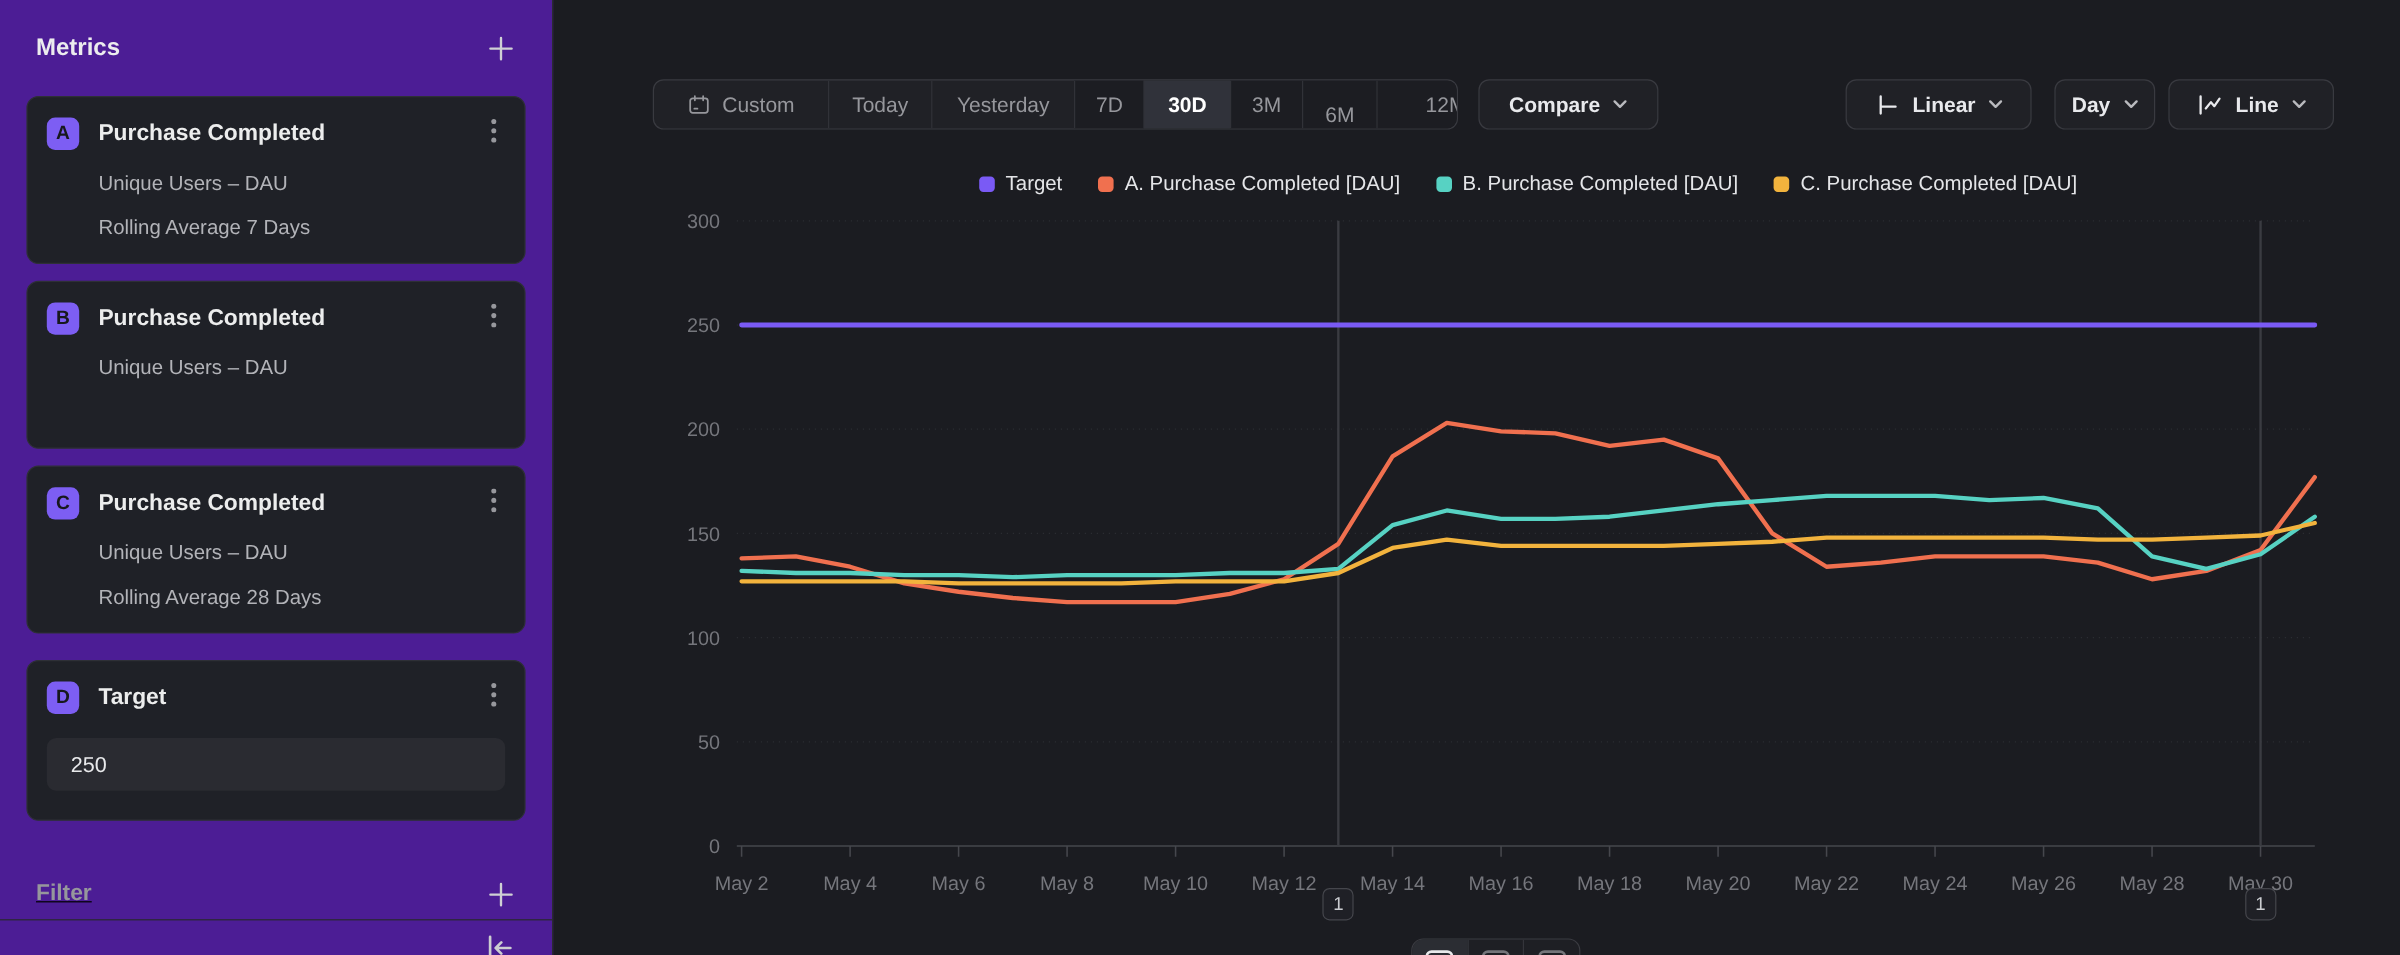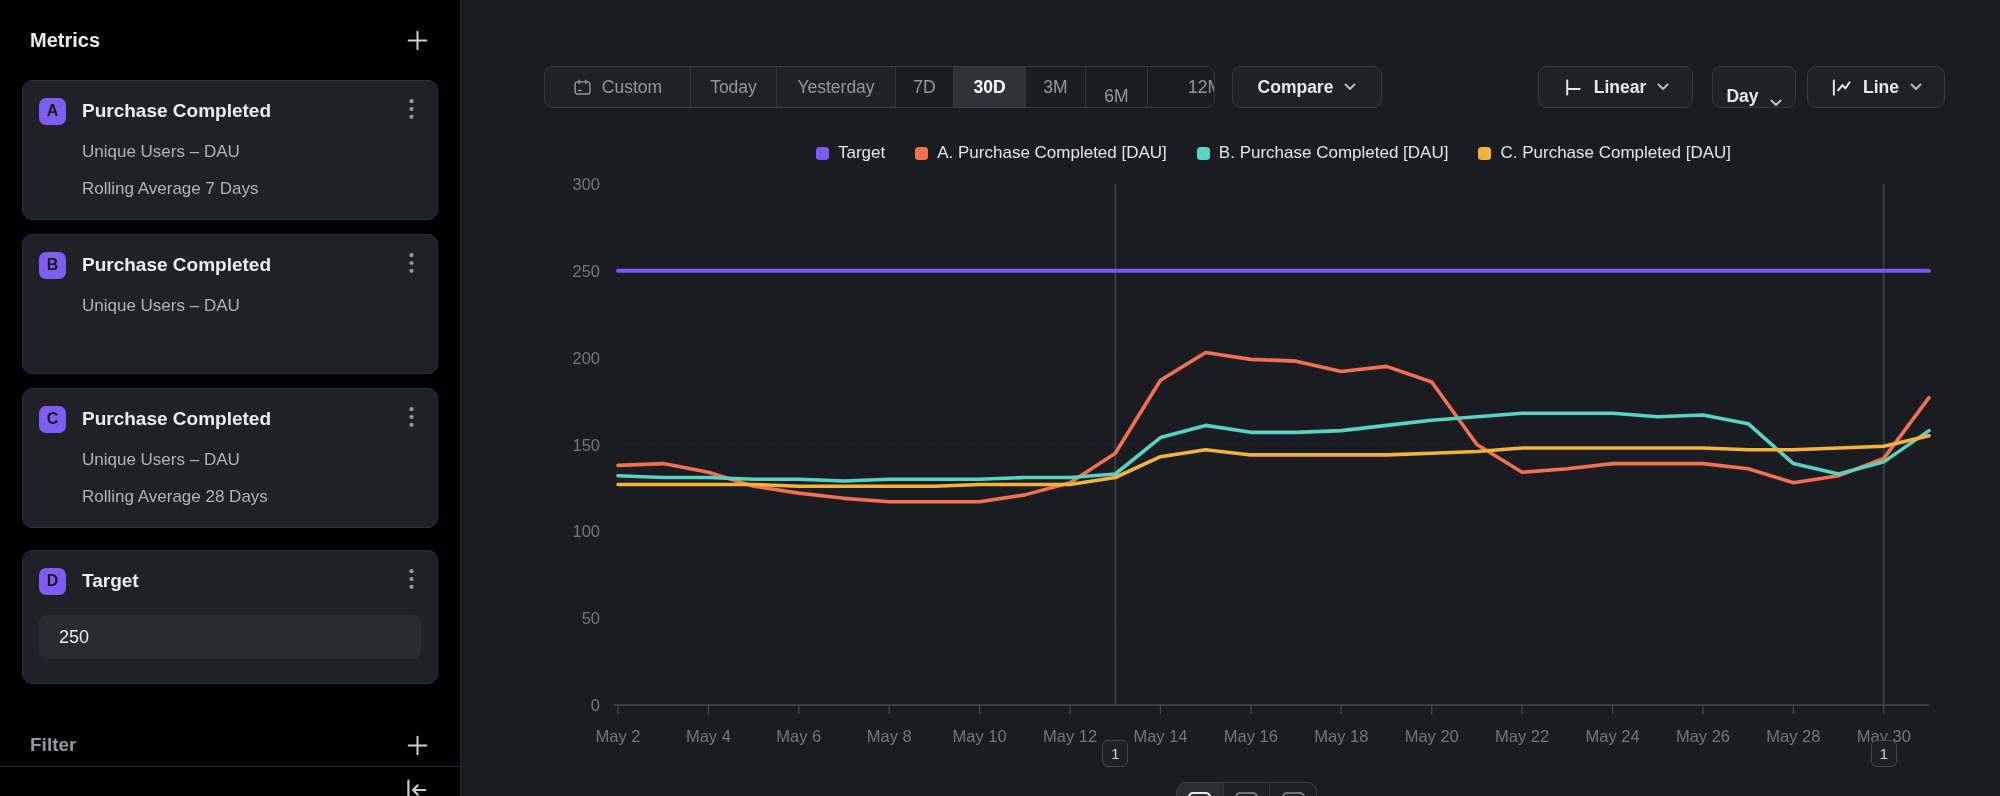--- a/index.html
+++ b/index.html
@@ -7,21 +7,21 @@
   body {
     position:relative; overflow:hidden;
     background:#1b1c21;
     font-family:"Liberation Sans", sans-serif;
     -webkit-font-smoothing:antialiased;
   }
 
   
   .sidebar {
     position:absolute; left:0; top:0; width:461px; height:796px;
-    background:#000000; border-right:1px solid #2a2b31; z-index:5;
+    background:#4c1d95; border-right:1px solid #2a2b31; z-index:5;
   }
   .side-head { position:absolute; top:28px; left:30px; right:30px; display:flex; justify-content:space-between; align-items:center; }
   .side-title { font-size:20px; font-weight:700; color:#ececee; }
   .icon-btn { background:none; border:none; color:#cfd0d4; cursor:pointer; display:flex; align-items:center; }
   .icon-btn svg { stroke:currentColor; fill:none; stroke-width:1.9; stroke-linecap:round; }
 
   #metric-list { position:absolute; top:80px; left:22px; right:22px; }
   .card {
     background:#1f2127; border:1px solid #2e3036; border-radius:10px;
     height:140px; padding:16px; margin-bottom:14px; position:relative;
@@ -36,21 +36,21 @@
   .kebab { color:#97989d; padding:2px 7px; cursor:pointer; }
   .kebab svg { fill:currentColor; }
   .card-sub { margin-left:43px; margin-top:17px; font-size:17px; color:#b2b3b8; }
 
   .target-card { position:absolute; top:550px; left:22px; right:22px; height:134px; margin:0; }
   .target-input {
     position:absolute; left:16px; right:16px; top:64px; height:44px;
     background:#2a2b31; border:none; border-radius:8px; color:#e8e9eb;
     font-size:18px; padding:0 20px; font-family:"Liberation Sans", sans-serif;
   }
-  .filter-row { position:absolute; top:726px; left:30px; right:30px; height:38px; display:flex; justify-content:space-between; align-items:center; }
+  .filter-row { position:absolute; top:726px; left:30px; right:30px; height:38px; display:flex; justify-content:space-between; align-items:center;text-decoration:underline; }
   .filter-label { font-size:19px; font-weight:600; color:#96979c; }
   .side-divider { position:absolute; top:766px; left:0; right:0; border-top:1px solid #292a2f; }
   .collapse-btn { position:absolute; top:776px; right:30px; color:#cbccd0; background:none; border:none; }
   .collapse-btn svg { stroke:currentColor; fill:none; stroke-width:1.9; stroke-linecap:round; stroke-linejoin:round; }
 
   
   .range-control {
     position:absolute; left:544px; top:66px; height:42px; display:flex;
     background:#202126; border:1px solid #393a40; border-radius:9px; overflow:hidden; z-index:3;
   }
@@ -63,21 +63,21 @@
   .range-cell.selected { background:#30323a; color:#ffffff; font-weight:700;text-align:center; }
   .cal { stroke:#96979c; fill:none; stroke-width:1.7; stroke-linecap:round; }
 
   .btn {
     position:absolute; top:66px; height:42px; display:flex; align-items:center; justify-content:center;
     gap:11px; background:#202126; border:1px solid #393a40; border-radius:9px;
     color:#e8e9ec; font-size:17.5px; font-weight:600; z-index:3; cursor:pointer;
   }
   #compare-btn { left:1232px; width:150px; }
   #linear-btn  { left:1538px; width:155px; }
-  #day-btn     { left:1712px; width:84px;align-items:flex-end; }
+  #day-btn     { left:1712px; width:84px; }
   #line-btn    { left:1807px; width:138px; }
   .btn svg.glyph { stroke:#e8e9ec; fill:none; stroke-width:2; stroke-linecap:round; stroke-linejoin:round; }
   .chev { stroke:#b9babe; fill:none; stroke-width:2; stroke-linecap:round; stroke-linejoin:round; }
 
   
   #legend { position:absolute; left:618px; top:143px; width:1311px; display:flex; justify-content:center; gap:30px; z-index:2; }
   .legend-item { display:flex; align-items:center; gap:9px; font-size:17px; color:#e4e5e8; cursor:pointer; }
   .swatch { width:13px; height:13px; border-radius:3.5px; flex:none; }
 
   

